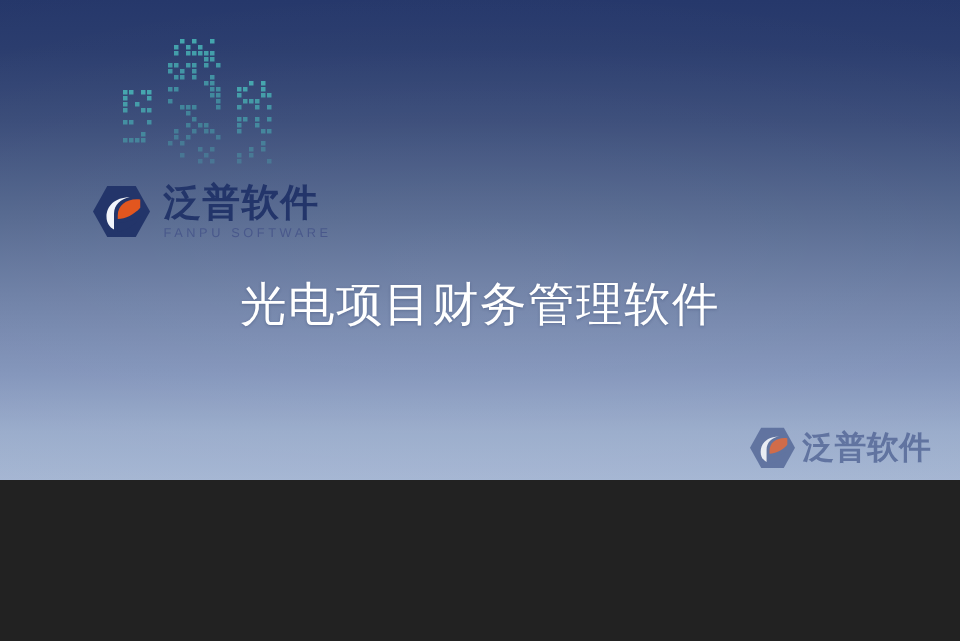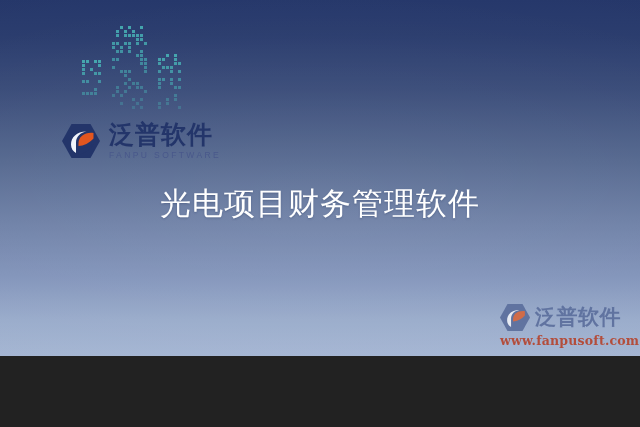--- a/index.html
+++ b/index.html
@@ -3,21 +3,21 @@
 <meta charset="utf-8">
 <style>
   html, body {
     margin: 0;
     padding: 0;
     background: #222;
   }
   #stage {
     position: relative;
     width: 640px;
-    height: 356px;
+    height: 320px;
     overflow: hidden;
     font-family: "Liberation Sans", sans-serif;
     background: linear-gradient(to bottom,
         #26386b 0%,
         #2b3d6e 10%,
         #3a4c79 25%,
         #55688f 45%,
         #6e80a6 62%,
         #8395bb 78%,
         #9aaccb 90%,
@@ -300,16 +300,15 @@
       <span class="wm-mark">
         <svg viewBox="0 0 38 34" width="30" height="27" aria-hidden="true">
           <polygon points="9.5,0 28.5,0 38,17 28.5,34 9.5,34 0,17" fill="#5c6f9d"></polygon>
           <path d="M24.5,7.5 C14.5,7.5 9,13.5 9,20.5 C9,24.5 11,27.5 14,29 L14,18.5 C14,12.5 18.5,8.5 24.5,7.5 Z" fill="#eef1f7"></path>
           <path d="M31.5,9 C23,8 16.5,12.5 16.5,19.5 L16.5,22 C21.5,22 27.5,19 31.5,14.5 Z" fill="#d5673f"></path>
           <path d="M16.5,24.5 L16.5,30.5 C23,29.5 29,25.5 31.5,20 C27,23 21.5,24.8 16.5,24.5 Z" fill="#5c6f9d"></path>
         </svg>
       </span>
       <span class="wm-cn">泛普软件</span>
     </div>
-    <div class="wm-url">www.fanpusoft.com</div>
   </div>
 
 </div>
 
 </body></html>

